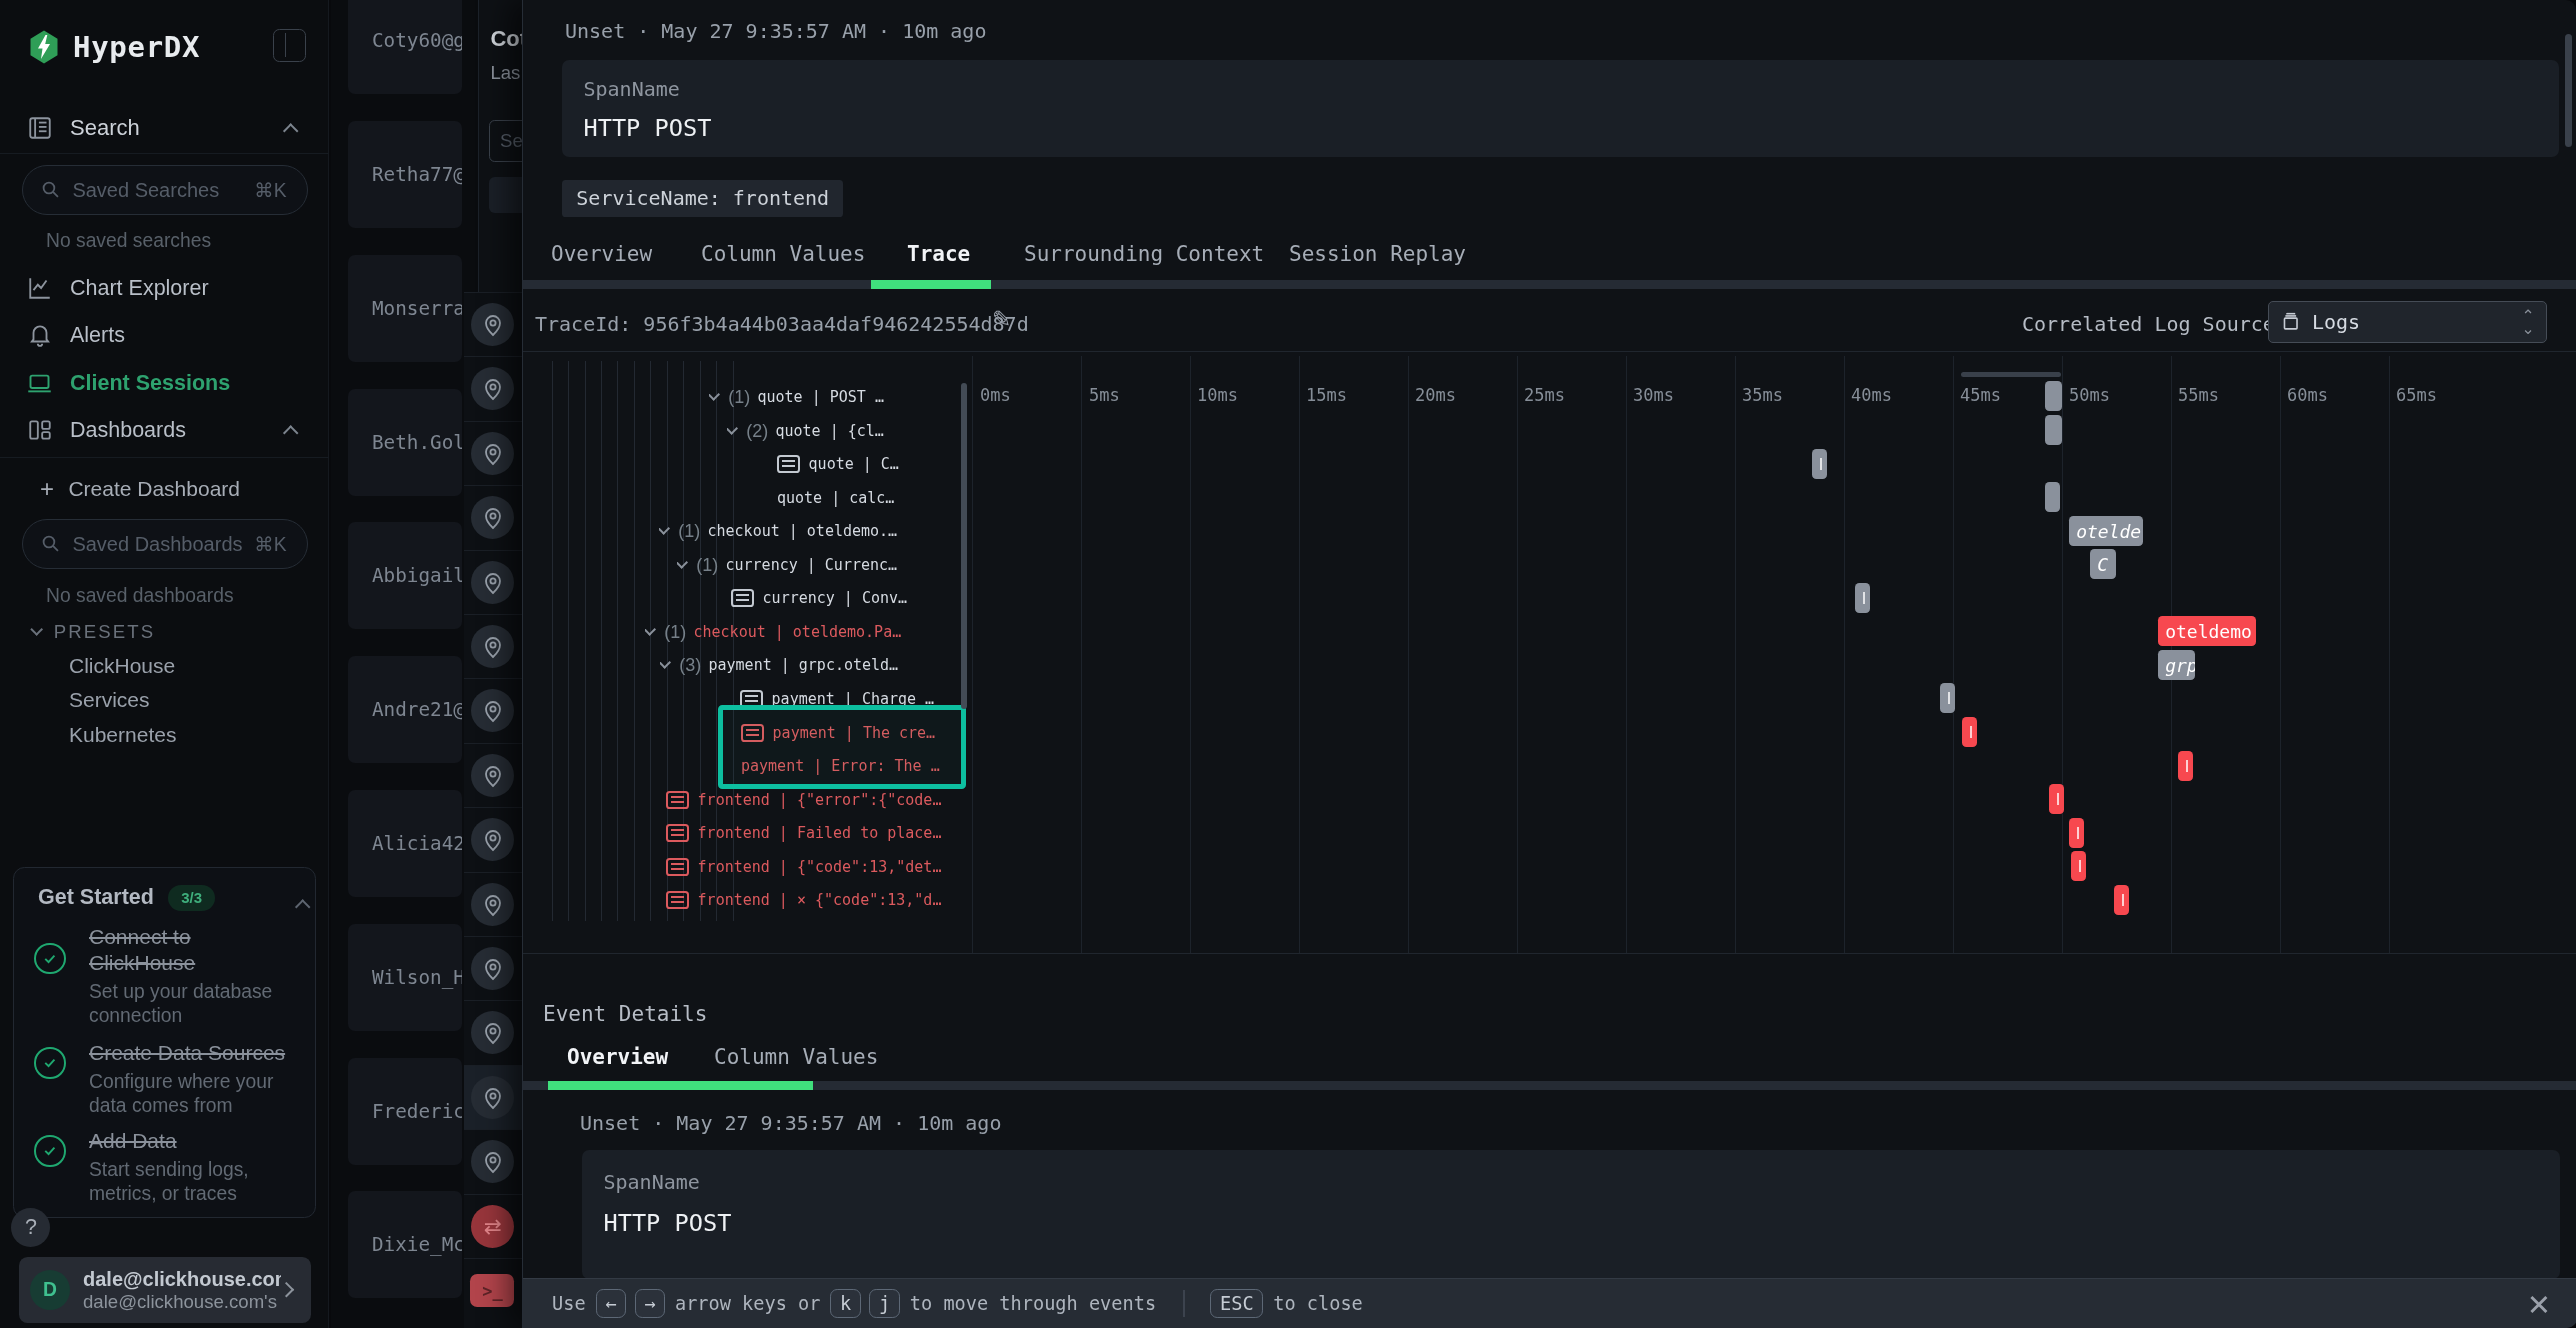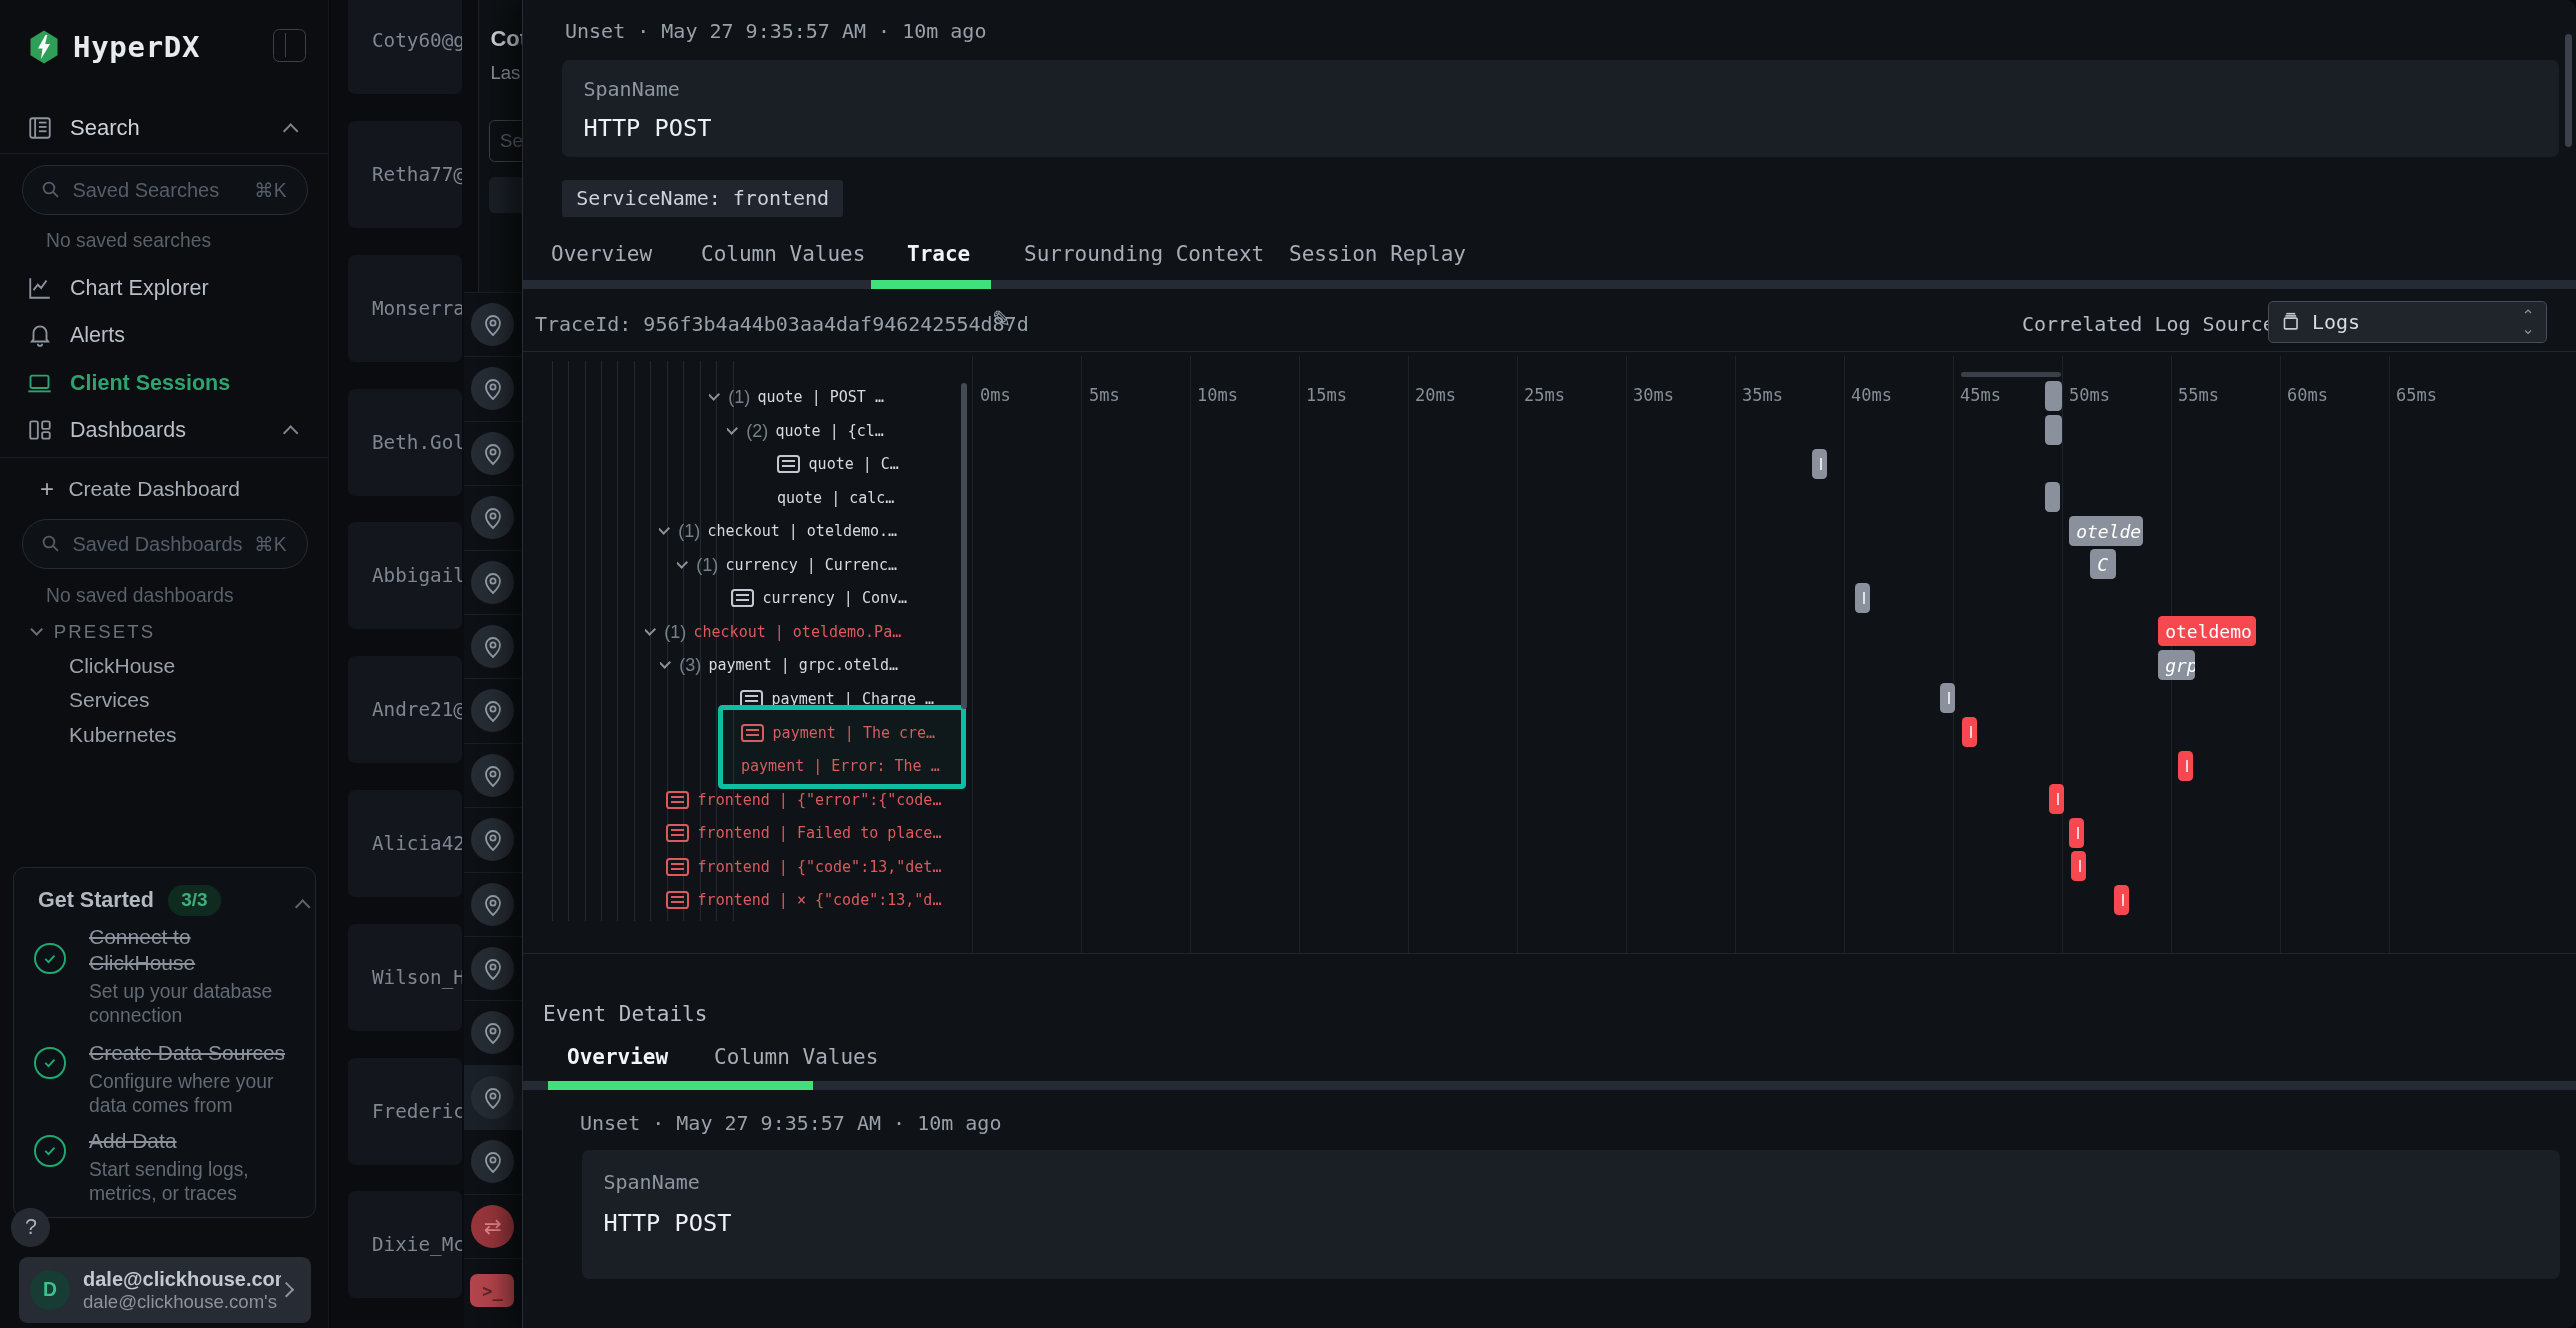--- a/index.html
+++ b/index.html
@@ -25,21 +25,21 @@
   .preset-link { position:absolute; left:69px; font-size:21px; color:#9aa1ab; cursor:pointer; }
   .presets-head { position:absolute; left:31.5px; display:flex; align-items:center; color:#6a717b; }
   .presets-head .t { font-size:18.6px; letter-spacing:2.1px; margin-left:13px; }
   .cv { display:inline-block; width:11.4px; height:11.4px; border-right:2.1px solid #7c848e; border-bottom:2.1px solid #7c848e; }
   .cv.up { transform:rotate(-135deg); margin-top:5.7px; }
   .cv.down { transform:rotate(45deg); margin-bottom:4.3px; }
   .cv.right { transform:rotate(-45deg); }
   .gs-card { position:absolute; left:13px; top:867px; width:303px; height:351px; background:#0d1015; border:1.4px solid #222831; border-radius:11.4px; }
   .gs-head { position:absolute; left:24px; top:17px; display:flex; align-items:center; }
   .gs-title { font-size:21.5px; font-weight:bold; color:#b3b9c2; }
-  .gs-badge { margin-left:14.3px; background:#0f2b20; color:#3fae7c; font-size:19px; font-weight:bold; padding:4.3px 13px; border-radius:715px; }
+  .gs-badge { margin-left:14.3px; background:#0f2b20; color:#3fae7c; font-size:15px; font-weight:bold; padding:4.3px 13px; border-radius:715px; }
   .gs-item { position:absolute; left:0; width:303px; }
   .gs-check { position:absolute; left:20px; width:31.5px; height:31.5px; border:2.1px solid #1fa870; border-radius:50%; display:flex; align-items:center; justify-content:center; }
   .gs-texts { position:absolute; left:69px; width:215px;margin-left:6px; }
   .gs-t { font-size:21px; color:#8a919b; text-decoration:line-through; line-height:26px; }
   .gs-d { font-size:19.3px; color:#626a74; line-height:24px; margin-top:4.3px; }
   .help-circle { position:absolute; left:11.4px; top:1208px; width:39px; height:39px; border-radius:50%; background:#262b33; color:#a9afb8; font-size:21.5px; display:flex; align-items:center; justify-content:center; cursor:pointer; }
   .user-chip { position:absolute; left:18.6px; top:1257px; width:292px; height:66px; background:rgba(43,48,56,.88); border-radius:8.6px; display:flex; align-items:center; cursor:pointer; }
   .avatar { width:40px; height:40px; margin-left:11.4px; border-radius:50%; background:#173c33; color:#3fc08f; font-size:19.3px; font-weight:bold; display:flex; align-items:center; justify-content:center; }
   .uc-texts { margin-left:13px; flex:1; overflow:hidden; }
   .uc-email { font-size:20px; font-weight:bold; color:#c3c9d1; white-space:nowrap; }
@@ -647,17 +647,30 @@
       </div>
     <div class="ed-strip">
         <div class="tab-green" style="left:25px;width:265px"></div>
       </div>
     <div class="meta-line mono" style="left:57px;top:1111px">Unset · May 27 9:35:57 AM · 10m ago</div>
     <div class="span-box" style="left:59px;top:1150px;width:1978px;height:129px">
       <div class="sb-label mono" style="top:20px">SpanName</div>
       <div class="sb-value mono" style="top:59px">HTTP POST</div>
     </div>
 
+    <div class="footer">
+      <span class="ftext" style="margin-left:29px">Use</span>
+      <span class="kbd">←</span>
+      <span class="kbd">→</span>
+      <span class="ftext">arrow keys or</span>
+      <span class="kbd">k</span>
+      <span class="kbd">j</span>
+      <span class="ftext">to move through events</span>
+      <span class="fdiv"></span>
+      <span class="kbd">ESC</span>
+      <span class="ftext">to close</span>
+      <span class="close-x">✕</span>
+    </div>
   </div>
 
   <div class="page-scroll"></div>
 </div>
 
 
 </body></html>

